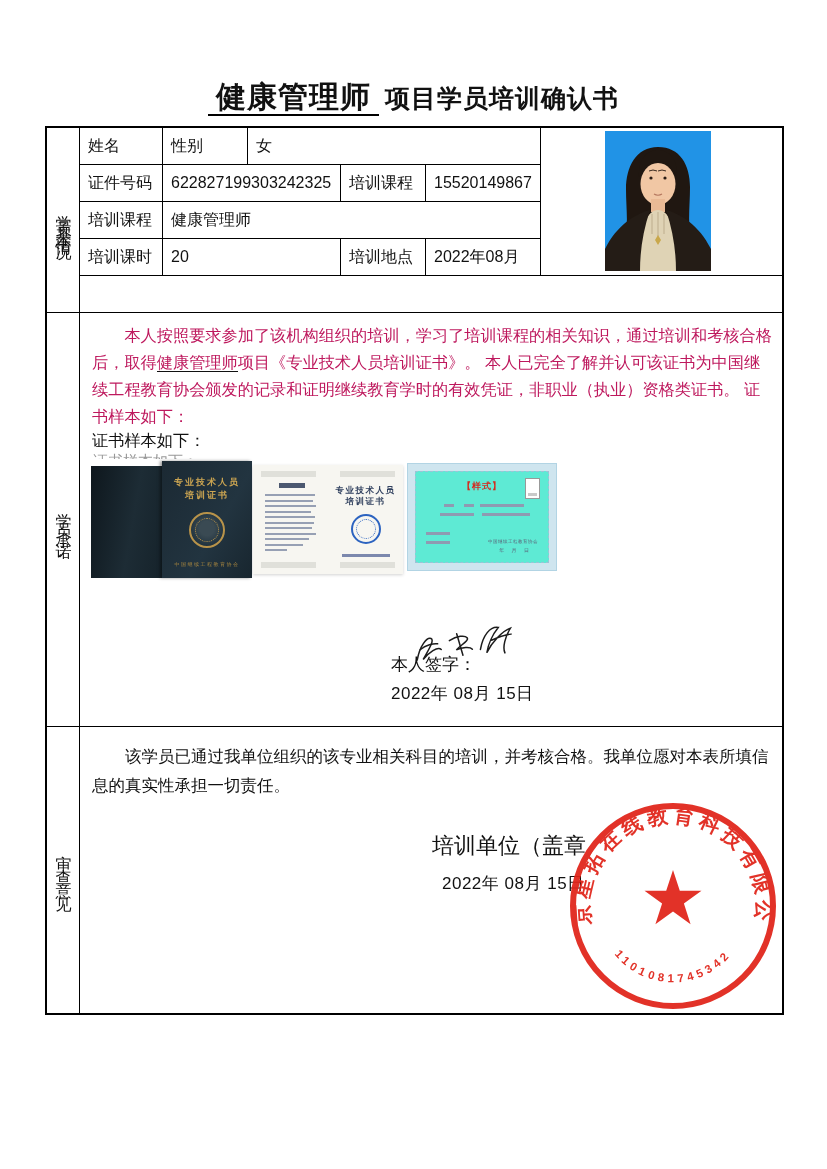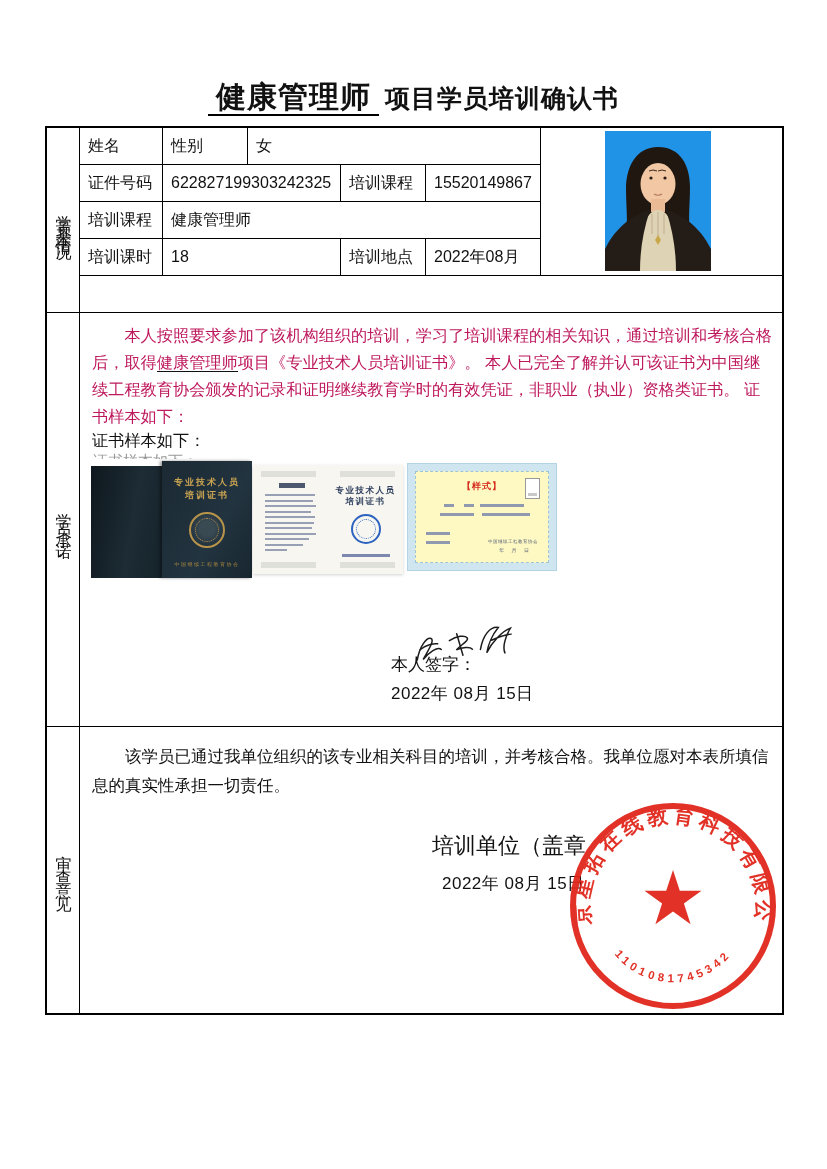--- a/index.html
+++ b/index.html
@@ -67,21 +67,21 @@
   .sp-right { position:absolute; right:0; top:0; width:75px; height:100%; text-align:center; }
   .sp-title { margin-top:20px; color:#31415f; font-size:8.5px; font-weight:700; letter-spacing:1.5px; line-height:11px; }
   .blue-seal { width:30px; height:30px; margin:7px auto 0; border-radius:50%; border:2px solid #2c63c0; position:relative; }
   .blue-seal::before { content:""; position:absolute; inset:3px; border-radius:50%; border:1px dotted #2c63c0; }
   .sp-footline { width:48px; height:3px; background:#7c88ad; margin:10px auto 0; }
   .sp-wm { position:absolute; left:0; top:38px; width:100%; text-align:center; font-size:26px; letter-spacing:8px;
            color:rgba(170,168,158,.5); font-weight:700; }
   .sp-ghost { position:absolute; height:6px; background:rgba(205,205,198,.55); }
   .cert-card { position:absolute; left:327px; top:2px; width:150px; height:108px;
                background:#cfe5ef; border:1px solid #b2d4e4; padding:7px; }
-  .card-inner { width:100%; height:100%; background:#fef9c3; border:1px dashed #9cc3d6; position:relative; }
+  .card-inner { width:100%; height:100%; background:#5eead4; border:1px dashed #9cc3d6; position:relative; }
   .card-tag { position:absolute; top:8px; left:0; width:100%; text-align:center; color:#d42a1e; font-size:9px; font-weight:700; letter-spacing:1px; }
   .card-photo { position:absolute; top:6px; right:8px; width:15px; height:21px; border:1px solid #999; background:#fff; }
   .card-photo::after { content:""; position:absolute; left:2px; bottom:2px; right:2px; height:3px; background:#c9c9c9; }
   .card-line { position:absolute; height:2.5px; background:#8f9ab1; }
   .card-org { position:absolute; right:10px; bottom:18px; font-size:4.5px; color:#5a6378; letter-spacing:.5px; }
   .card-date { position:absolute; right:16px; bottom:9px; font-size:5px; color:#5a6378; letter-spacing:3px; }
 
   
   .sig-script { position:absolute; left:328px; top:308px; }
   .sig-label { position:absolute; left:311px; top:340px; font-size:17px; }
@@ -122,21 +122,21 @@
               <div class="cell c-v1" style="letter-spacing:0;">622827199303242325</div>
               <div class="cell c-lab2">培训课程</div>
               <div class="cell c-v2 last">15520149867</div>
             </div>
             <div class="row">
               <div class="cell c-lab">培训课程</div>
               <div class="cell last" style="flex:1;">健康管理师</div>
             </div>
             <div class="row">
               <div class="cell c-lab">培训课时</div>
-              <div class="cell c-v1">18</div>
+              <div class="cell c-v1">20</div>
               <div class="cell c-lab2">培训地点</div>
               <div class="cell c-v2 last">2022年08月</div>
             </div>
           </div>
           <div class="photo-cell">
 
             <svg class="photo" viewBox="0 0 106 140">
               <rect width="106" height="140" fill="#2193e6"></rect>
               <path d="M53,16 C31,16 21,36 21,58 C21,78 24,94 19,112 L30,140 L76,140 L87,112 C82,94 85,76 85,56 C85,34 75,16 53,16" fill="#201711"></path>
               <ellipse cx="53" cy="53" rx="17.5" ry="21" fill="#f1c7a4"></ellipse>

